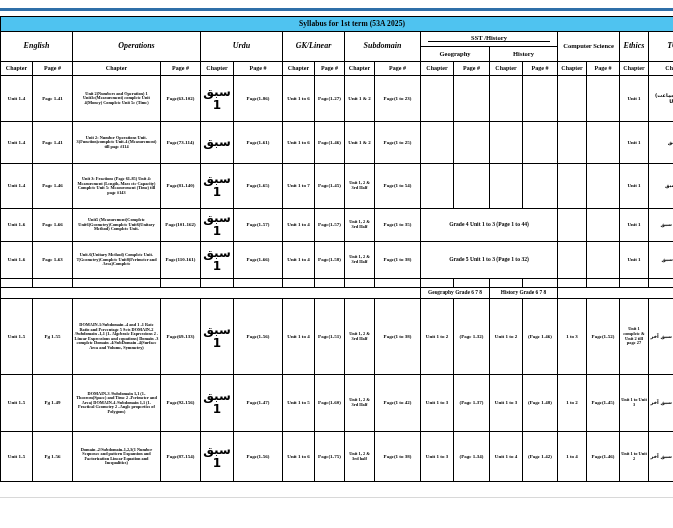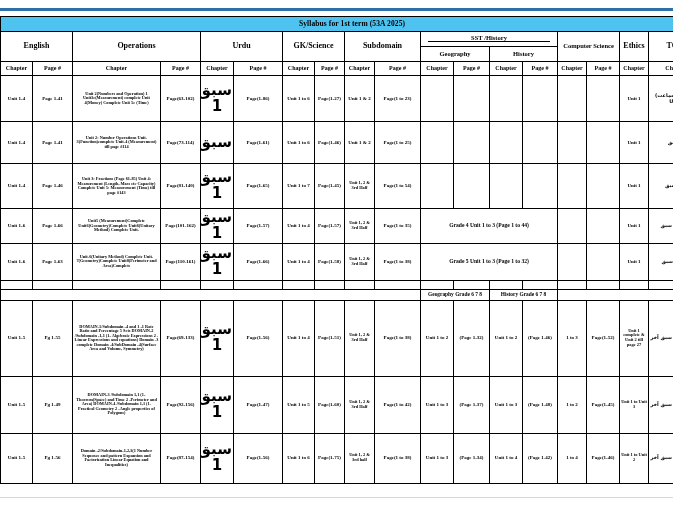--- a/index.html
+++ b/index.html
@@ -34,28 +34,28 @@
     overflow:hidden;
     line-height:1.05;
   }
   .title-cell{
     background:#4fc3f0;
     font-size:7.5px;
     height:12px;
     letter-spacing:0.1px;
     border:1px solid #000;
   }
-  .hdr1{ font-size:8px; height:17px; }
+  .hdr1{ font-size:8px; height:17px;font-style:italic; }
   .hdr2{ font-size:6.5px; height:12px; }
   .sub-hdr{ font-size:6px; height:11px; }
   .cell{ font-size:5px; font-weight:bold; }
   .cell-sm{ font-size:4.4px; font-weight:bold; }
   .cell-md{ font-size:5.4px; font-weight:bold; }
   .mathcell{ text-align:left; font-size:4.3px; line-height:1.18; padding:1px 2px; }
-  .urdu{ font-family:"DejaVu Sans", sans-serif; font-size:15px; direction:rtl; }
+  .urdu{ font-family:"DejaVu Sans", sans-serif; font-size:12px; direction:rtl; }
   .urdu-sm{ font-family:"DejaVu Sans", sans-serif; font-size:5px; direction:rtl; line-height:1.3; }
   .sstmerge{ font-size:5.6px; }
   .nb{ border:none; }
   .spanline{ display:block; border-bottom:1px solid #000; margin:0 6px 1px 6px; }
 </style>
 </head>
 <body>
 
 <div id="sheet">
 
@@ -83,21 +83,21 @@
 
     <tbody>
         <tr>
       <td class="title-cell" colspan="18">Syllabus for 1st term (53A 2025)</td>
     </tr>
 
     <tr>
       <td class="hdr1" colspan="2" rowspan="2">English</td>
       <td class="hdr1" colspan="2" rowspan="2">Operations</td>
       <td class="hdr1" colspan="2" rowspan="2">Urdu</td>
-      <td class="hdr1" colspan="2" rowspan="2">GK/Science</td>
+      <td class="hdr1" colspan="2" rowspan="2">GK/Linear</td>
       <td class="hdr1" colspan="2" rowspan="2">Subdomain</td>
       <td class="hdr2" colspan="4">
         <span class="spanline">SST /History</span>
       </td>
       <td class="hdr2" colspan="2" rowspan="2">Computer Science</td>
       <td class="hdr1" rowspan="2">Ethics</td>
       <td class="hdr1" rowspan="2">TQM</td>
     </tr>
     <tr>
       <td class="hdr2" colspan="2">Geography</td>

